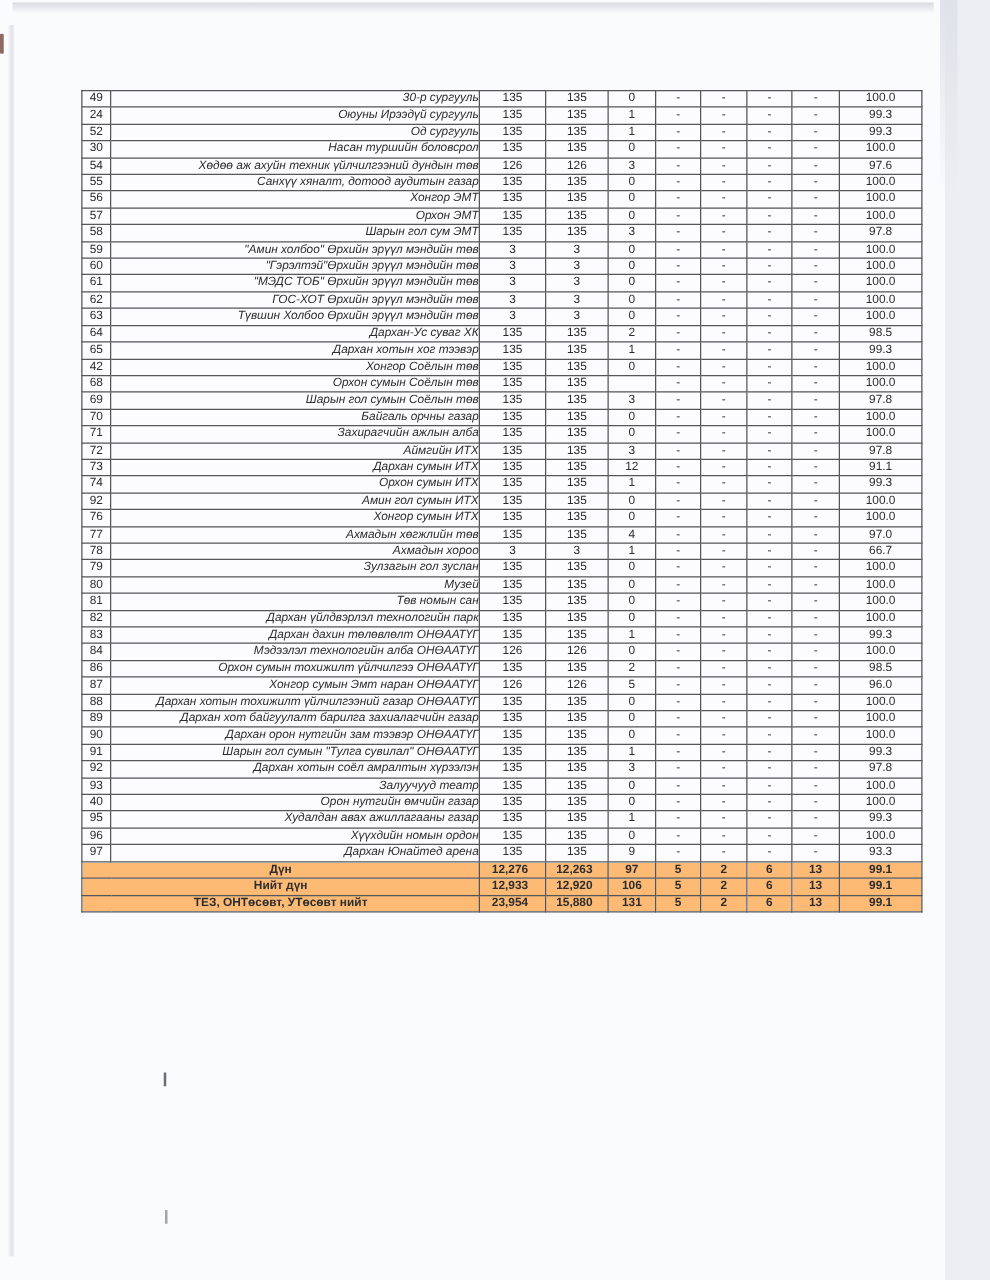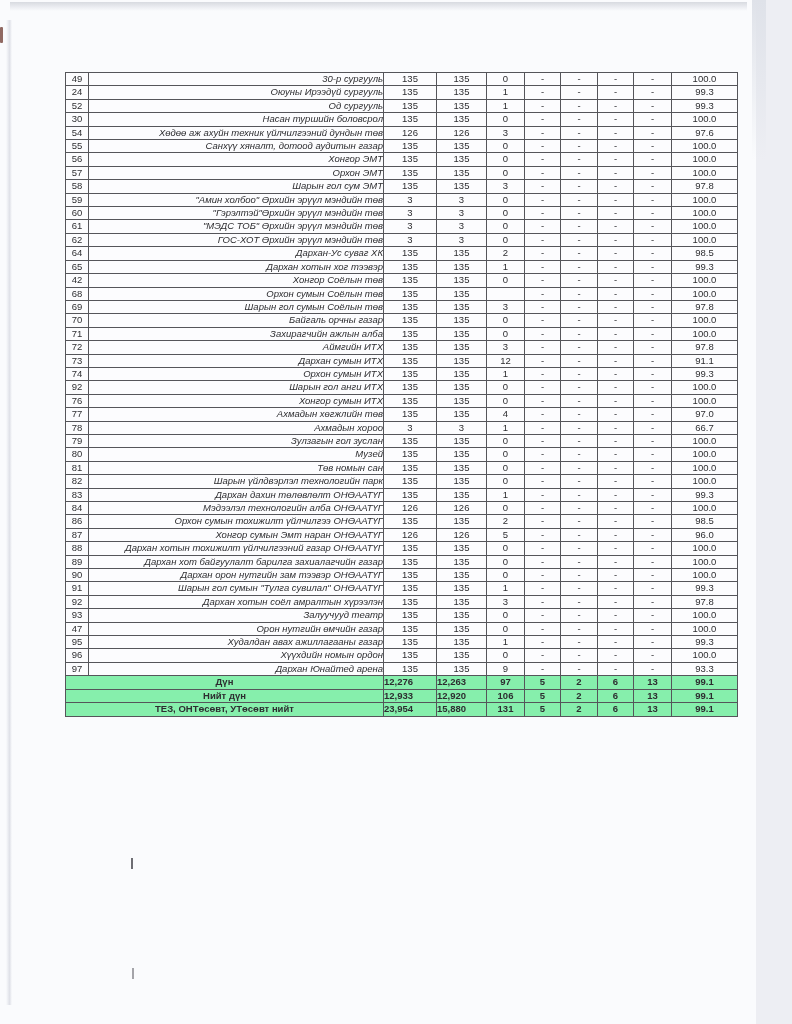--- a/index.html
+++ b/index.html
@@ -58,23 +58,23 @@
     line-height:12.4px;
     font-size:9.5px;
     padding:0;
     overflow:hidden;
     white-space:nowrap;
     background:#fcfcfe;
   }
   td.c-num{text-align:center;}
   td.c-name{text-align:right;padding-left:4px;font-style:italic;}
   td.c-val{text-align:center;}
-  tr.summary td{font-weight:bold;background:#86efac;}
+  tr.summary td{font-weight:bold;background:#fdba74;}
   tr.summary td.c-label{text-align:center;}
-  tr.summary td.c-big{text-align:left;padding-right:4px;}
+  tr.summary td.c-big{text-align:center;padding-right:4px;}
   tr.summary td.c-val{text-align:center;}
 </style>
 </head>
 <body>
 
 <div class="page">
   <div class="scan-top-band"></div>
   <div class="scan-right-band"></div>
   <div class="scan-right-corner"></div>
   <div class="scan-left-band"></div>
@@ -246,20 +246,32 @@
           <td class="c-val">3</td>
           <td class="c-val">3</td>
           <td class="c-val">0</td>
           <td class="c-val">-</td>
           <td class="c-val">-</td>
           <td class="c-val">-</td>
           <td class="c-val">-</td>
           <td class="c-val">100.0</td>
         </tr>
         <tr>
+          <td class="c-num">63</td>
+          <td class="c-name">Түвшин Холбоо Өрхийн эрүүл мэндийн төв</td>
+          <td class="c-val">3</td>
+          <td class="c-val">3</td>
+          <td class="c-val">0</td>
+          <td class="c-val">-</td>
+          <td class="c-val">-</td>
+          <td class="c-val">-</td>
+          <td class="c-val">-</td>
+          <td class="c-val">100.0</td>
+        </tr>
+        <tr>
           <td class="c-num">64</td>
           <td class="c-name">Дархан-Ус суваг ХК</td>
           <td class="c-val">135</td>
           <td class="c-val">135</td>
           <td class="c-val">2</td>
           <td class="c-val">-</td>
           <td class="c-val">-</td>
           <td class="c-val">-</td>
           <td class="c-val">-</td>
           <td class="c-val">98.5</td>
@@ -367,21 +379,21 @@
           <td class="c-val">135</td>
           <td class="c-val">1</td>
           <td class="c-val">-</td>
           <td class="c-val">-</td>
           <td class="c-val">-</td>
           <td class="c-val">-</td>
           <td class="c-val">99.3</td>
         </tr>
         <tr>
           <td class="c-num">92</td>
-          <td class="c-name">Шарын гол анги ИТХ</td>
+          <td class="c-name">Амин гол сумын ИТХ</td>
           <td class="c-val">135</td>
           <td class="c-val">135</td>
           <td class="c-val">0</td>
           <td class="c-val">-</td>
           <td class="c-val">-</td>
           <td class="c-val">-</td>
           <td class="c-val">-</td>
           <td class="c-val">100.0</td>
         </tr>
         <tr>
@@ -451,21 +463,21 @@
           <td class="c-val">135</td>
           <td class="c-val">0</td>
           <td class="c-val">-</td>
           <td class="c-val">-</td>
           <td class="c-val">-</td>
           <td class="c-val">-</td>
           <td class="c-val">100.0</td>
         </tr>
         <tr>
           <td class="c-num">82</td>
-          <td class="c-name">Шарын үйлдвэрлэл технологийн парк</td>
+          <td class="c-name">Дархан үйлдвэрлэл технологийн парк</td>
           <td class="c-val">135</td>
           <td class="c-val">135</td>
           <td class="c-val">0</td>
           <td class="c-val">-</td>
           <td class="c-val">-</td>
           <td class="c-val">-</td>
           <td class="c-val">-</td>
           <td class="c-val">100.0</td>
         </tr>
         <tr>
@@ -582,21 +594,21 @@
           <td class="c-val">135</td>
           <td class="c-val">135</td>
           <td class="c-val">0</td>
           <td class="c-val">-</td>
           <td class="c-val">-</td>
           <td class="c-val">-</td>
           <td class="c-val">-</td>
           <td class="c-val">100.0</td>
         </tr>
         <tr>
-          <td class="c-num">47</td>
+          <td class="c-num">40</td>
           <td class="c-name">Орон нутгийн өмчийн газар</td>
           <td class="c-val">135</td>
           <td class="c-val">135</td>
           <td class="c-val">0</td>
           <td class="c-val">-</td>
           <td class="c-val">-</td>
           <td class="c-val">-</td>
           <td class="c-val">-</td>
           <td class="c-val">100.0</td>
         </tr>

